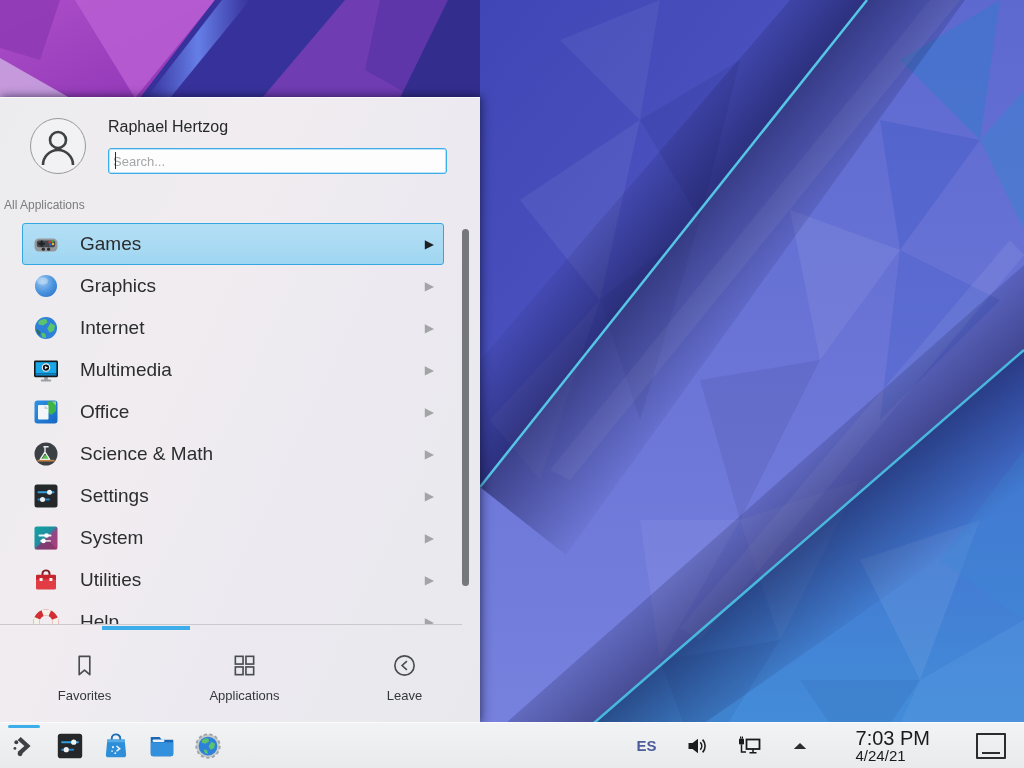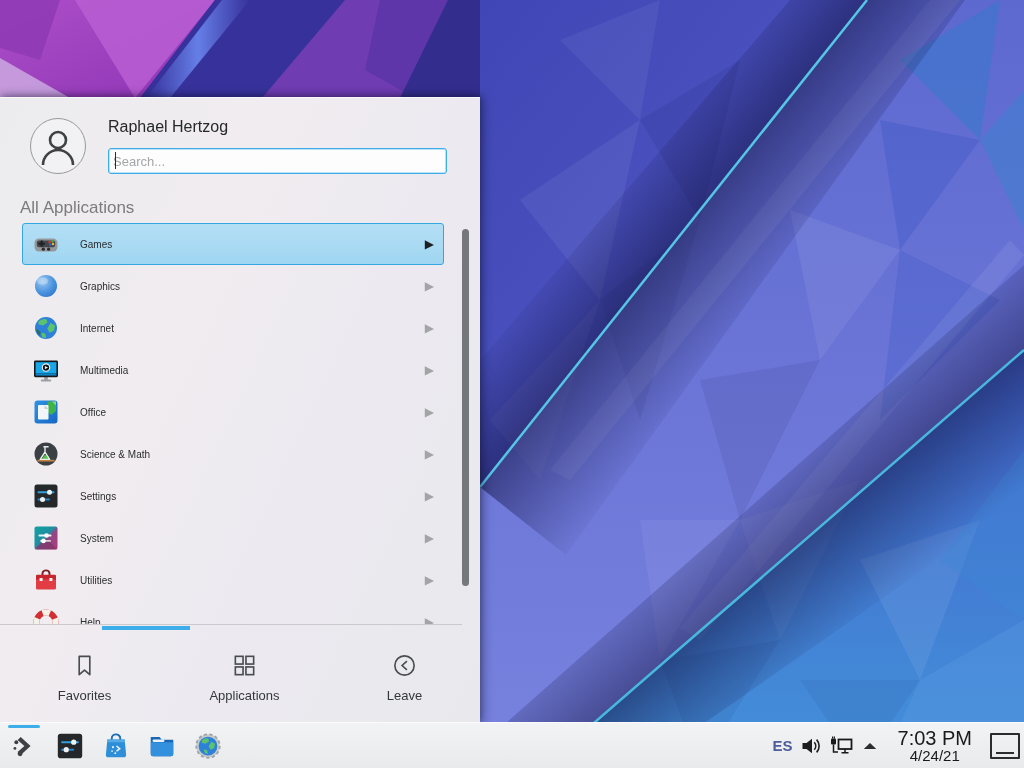--- a/index.html
+++ b/index.html
@@ -18,28 +18,28 @@
   .avatar{position:absolute;left:30px;top:20px;width:54px;height:54px;border-radius:50%;
     border:1px solid #98999c;background:#f2f2f4;}
   .avatar svg{display:block;margin:8px auto 0;}
   .user-name{position:absolute;left:108px;top:20px;font-size:16px;color:#26282a;}
   .search{position:absolute;left:108px;top:50px;width:329px;height:24px;background:#fdfdfd;
     border:1px solid #3daee9;border-radius:3px;outline:none;padding:0 4px;font-size:13px;
     color:#232629;box-shadow:0 0 0 1px rgba(61,174,233,.35) inset;
     font-family:"Liberation Sans","DejaVu Sans",sans-serif;}
   .search::placeholder{color:#a4a6a8;}
   .text-caret{position:absolute;left:115px;top:54px;width:1px;height:17px;background:#2a2c2e;}
-  .section-label{position:absolute;left:20px;top:100px;font-size:17px;color:#7a7c7e;}
+  .section-label{position:absolute;left:4px;top:100px;font-size:12px;color:#7a7c7e;}
 
   .menu-list{position:absolute;left:0;top:125px;width:480px;height:401px;overflow:hidden;}
   .row{position:relative;display:flex;align-items:center;width:422px;height:42px;
     margin:0 0 0 22px;border-radius:3px;border:1px solid transparent;box-sizing:border-box;}
   .row.selected{background:linear-gradient(#b4dff5,#a0d6f1);border-color:#34a7e1;}
   .row .ico{width:28px;height:28px;margin-left:9px;flex:0 0 auto;}
-  .row .lbl{margin-left:20px;font-size:10px;color:#2b2d2f;}
+  .row .lbl{margin-left:20px;font-size:19px;color:#2b2d2f;}
   .row .arrow{margin-left:auto;margin-right:9px;font-size:12px;color:#a2a4a6;line-height:1;}
   .row.selected .arrow{color:#1c1e1f;}
 
   .scrollbar{position:absolute;left:462px;top:131px;width:7px;height:357px;border-radius:4px;
     background:#76777a;}
   .list-separator{position:absolute;left:0;top:526px;width:462px;height:1px;background:#cacacd;}
   .tab-indicator{position:absolute;left:102px;top:528px;width:88px;height:4px;background:#3daee9;}
 
   .tab-bar{position:absolute;left:0;top:533px;width:480px;height:92px;display:flex;}
   .tab{flex:1 1 0;display:flex;flex-direction:column;align-items:center;justify-content:center;
@@ -47,23 +47,23 @@
   .tab .tlbl{font-size:13px;color:#35383a;}
 
   
   .taskbar{position:absolute;left:0;top:722px;width:1024px;height:46px;
     background:linear-gradient(#f2f3f4,#e9eaec);border-top:1px solid #fbfbfc;
     display:flex;align-items:center;box-sizing:border-box;}
   .tb-apps{display:flex;align-items:center;gap:16px;padding-left:9px;}
   .tb-ico{width:30px;height:30px;}
   .active-line{position:absolute;left:8px;top:2px;width:32px;height:3px;border-radius:2px;
     background:#3daee9;}
-  .tray{margin-left:auto;display:flex;align-items:center;gap:6px;padding-right:4px;}
+  .tray{margin-left:auto;display:flex;align-items:center;gap:28px;padding-right:18px;}
   .kbd-layout{font-size:15px;font-weight:bold;color:#4c5c9c;}
-  .clock{text-align:center;color:#191a1c;line-height:1.02;margin:0 12px;}
+  .clock{text-align:left;color:#191a1c;line-height:1.02;margin:0 18px;}
   .clock .time{font-size:20px;}
   .clock .date{font-size:15px;}
   .show-desktop{width:26px;height:22px;border:2px solid #2a2c2e;border-radius:1px;
     position:relative;background:transparent;}
   .show-desktop::after{content:"";position:absolute;left:4px;right:4px;bottom:3px;height:2px;
     background:#2a2c2e;}
 </style>
 </head>
 <body>
 

